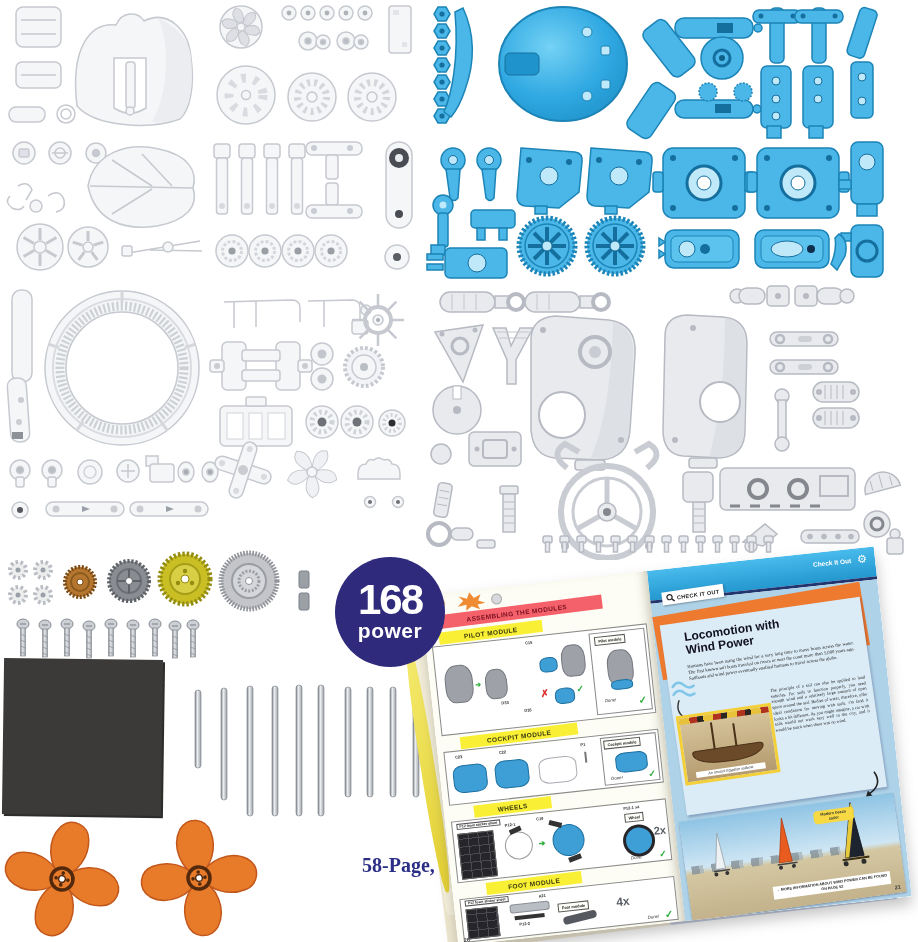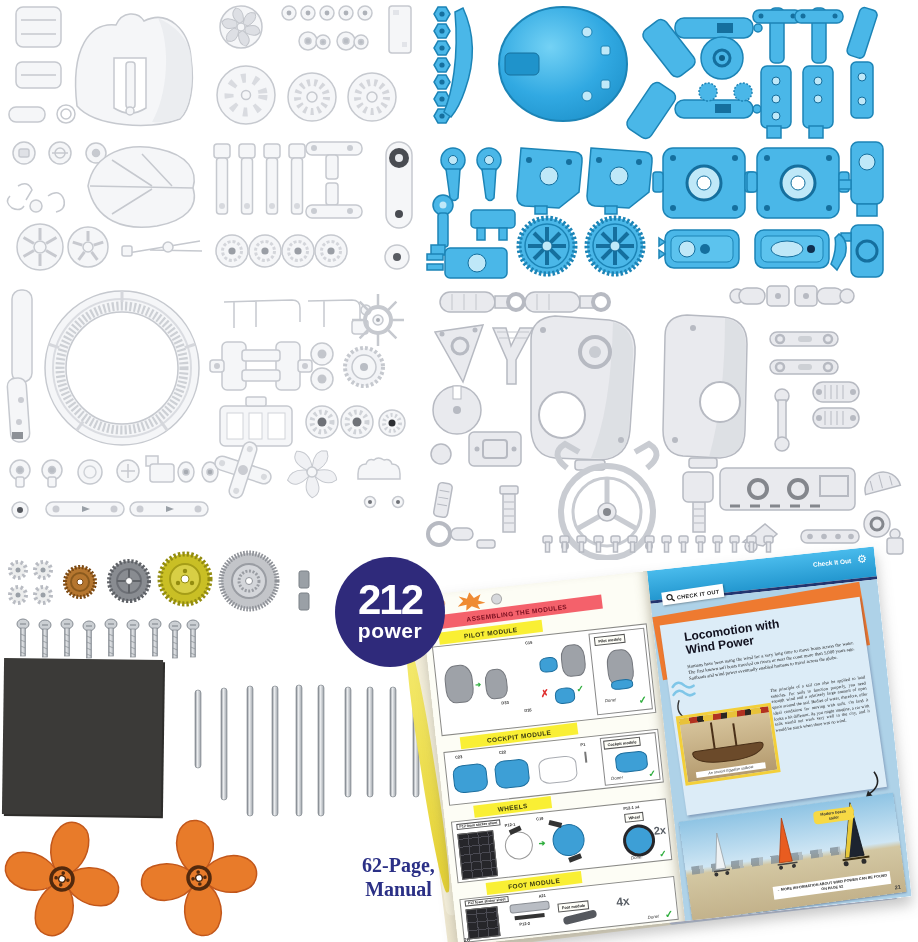--- a/index.html
+++ b/index.html
@@ -1022,27 +1022,26 @@
     </defs>
     <g transform="translate(62,69) rotate(12)">
         <use href="#prop"></use>
       </g>
     <g transform="translate(199,68) rotate(-8)">
         <use href="#prop"></use>
       </g>
   </svg>
 
   <div id="badge">
-    <span class="num">212</span>
+    <span class="num">168</span>
     <span class="lbl">power</span>
   </div>
 
   <div id="kitcap">
-    <div>62-Page,</div>
-    <div>Manual</div>
+    <div>58-Page,</div>
   </div>
 
   <div id="bookwrap">
     <div class="stack1"></div>
     <div class="stack2"></div>
     <div class="yellowEdge"></div>
     <div class="pinkEdge"></div>
 
     <div id="book">
 

